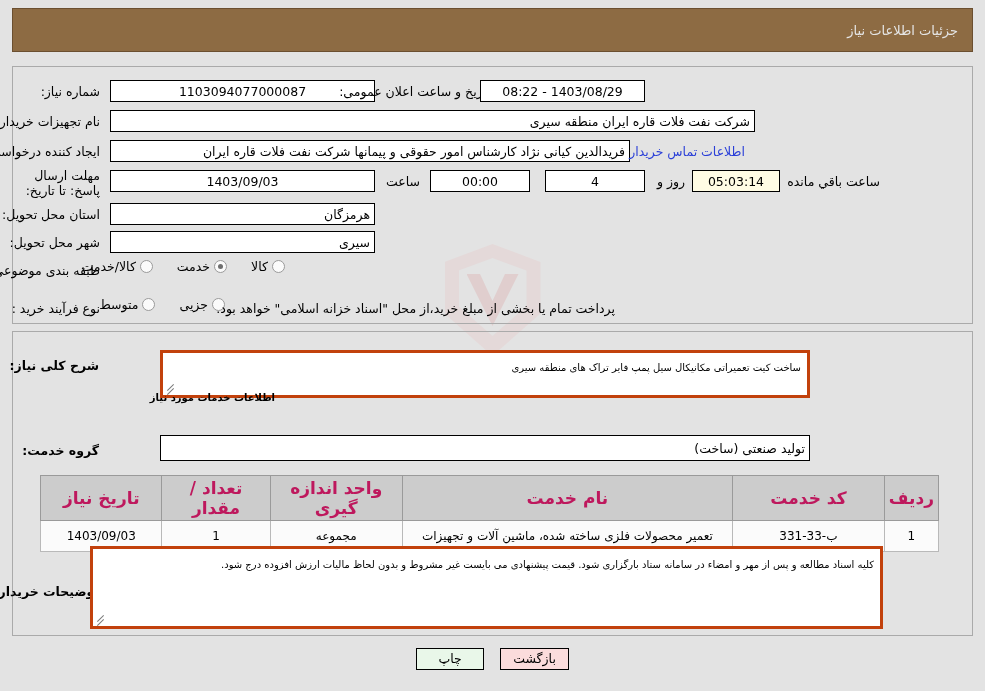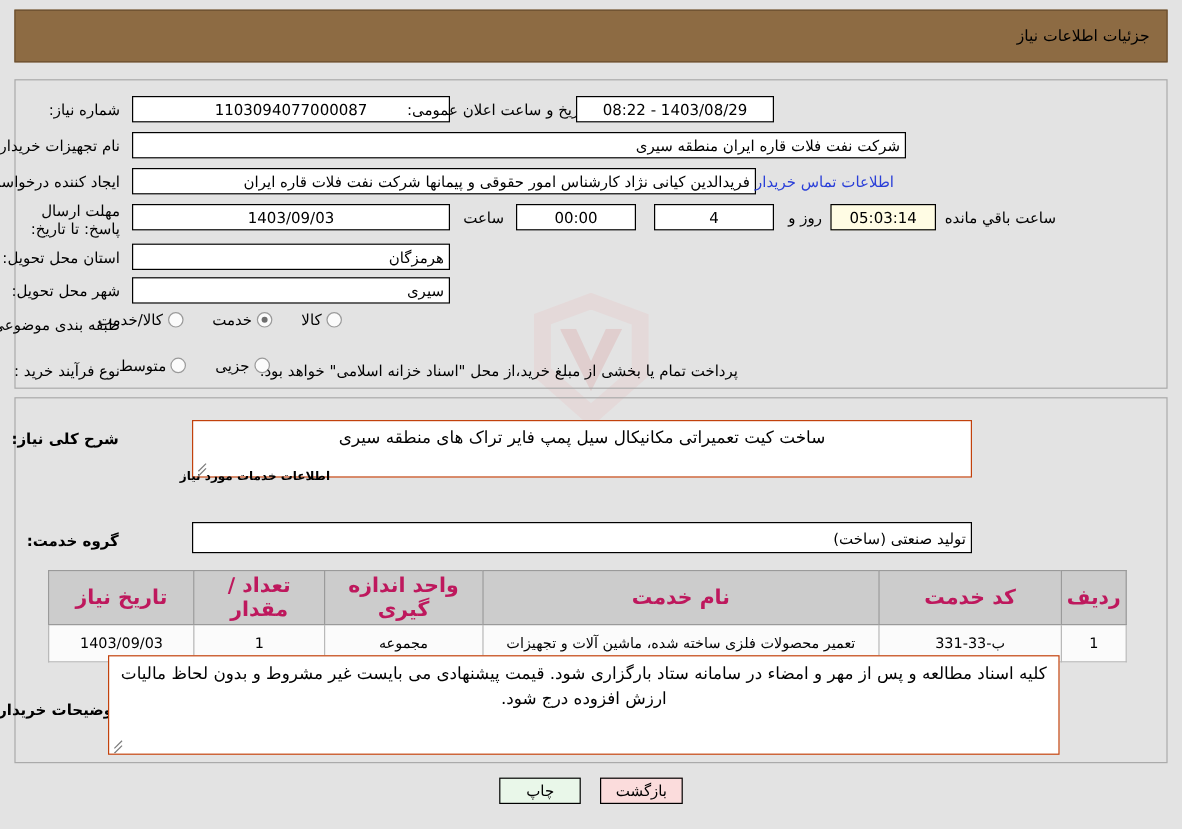--- a/index.html
+++ b/index.html
@@ -68,21 +68,21 @@
     background: #8d6b43;
     border: 1px solid #6b4f30;
     box-sizing: border-box;
     display: flex;
     align-items: center;
     justify-content: flex-start;
     padding: 0 14px;
     z-index: 2;
   }
   .page-header .title {
-    color: #000000;
+    color: #e5e5e5;
     font-size: 13px;
   }
 
   
   .panel {
     position: absolute;
     right: 12px;
     left: 12px;
     background: transparent;
     border: 1px solid #aaaaaa;
@@ -168,30 +168,29 @@
     left: 3px; top: 3px;
     width: 5px; height: 5px;
     border-radius: 50%;
     background: #6f6f6f;
   }
   .radio-label { font-size: 12.5px; }
 
   
   .area {
     position: absolute;
-    border: 1px solid #c2410c;
+    border: 3px solid #c2410c;
     background: #ffffff;
     box-sizing: border-box;
     padding: 5px 6px 0 6px;
-    font-size: 14px;
+    font-size: 10px;
     line-height: 19px;
     color: #000;
     overflow: hidden;
     z-index: 3;
-    text-align: center;
   }
   .area .grip {
     position: absolute;
     left: 2px; bottom: 1px;
     width: 12px; height: 12px;
     pointer-events: none;
   }
   .area .grip::before,
   .area .grip::after {
     content: "";

